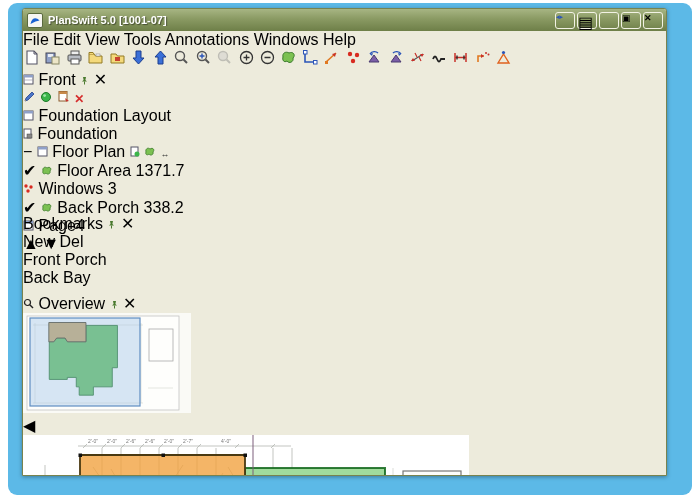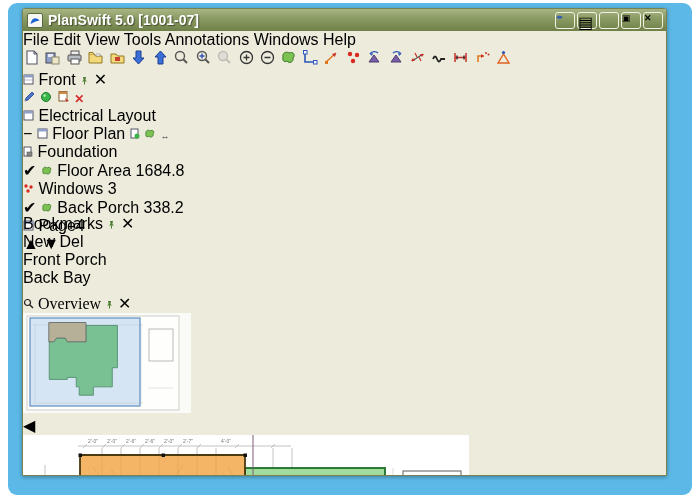--- a/index.html
+++ b/index.html
@@ -4,21 +4,21 @@
 <style>
   html,body{margin:0;padding:0;background:#fff;}
   body{width:700px;height:502px;position:relative;font-family:"Liberation Sans",sans-serif;-webkit-font-smoothing:antialiased;}
   .frame{position:absolute;left:8px;top:3px;width:684px;height:492px;background:#5CB9E7;border-radius:9px;}
   .window{position:absolute;left:22px;top:8px;width:643px;height:466px;background:#EDEBDC;border:1px solid #78834F;border-radius:3px 3px 0 0;box-shadow:0 1px 4px rgba(0,0,0,.35);display:flex;flex-direction:column;overflow:hidden;}
 
   
   .titlebar{height:22px;background:linear-gradient(#A7B583,#8A9A63 45%,#6E7F48);display:flex;align-items:center;padding:0 3px 0 4px;flex:none;}
   .titlebar .logo{width:14px;height:13px;background:#F7F7F2;border:1px solid #5A6A3E;border-radius:2px;position:relative;flex:none;}
   .titlebar .logo svg{position:absolute;left:1px;top:1px;}
-  .title-text{color:#fff;font-size:14px;font-weight:bold;margin-left:5px;text-shadow:1px 1px 1px rgba(0,0,0,.45);flex:1;white-space:nowrap;overflow:hidden;}
+  .title-text{color:#fff;font-size:11px;font-weight:bold;margin-left:5px;text-shadow:1px 1px 1px rgba(0,0,0,.45);flex:1;white-space:nowrap;overflow:hidden;}
   .tb-btn{width:18px;height:15px;margin-left:2px;border:1px solid #F2F2E4;border-radius:3px;background:linear-gradient(#9FAF7C,#77885";no}
   .tb-btn{background:linear-gradient(#A3B280,#76874F);color:#F5F6EA;font-size:8px;line-height:13px;text-align:center;flex:none;cursor:default;}
   .tb-btn.close{background:linear-gradient(#E08256,#C0471F);}
   .tb-btn .minbar{display:inline-block;width:7px;height:2px;background:#F5F6EA;margin-top:8px;}
 
   /* ---------- menu bar ---------- */
   .menubar{height:17px;background:#EFEDDE;border-bottom:1px solid #CFCBB0;display:flex;align-items:center;padding-left:5px;flex:none;}
   .menu-item{font-size:11px;color:#1b1b12;padding:1px 7px;cursor:default;}
 
   /* ---------- toolbar ---------- */
@@ -259,56 +259,56 @@
             </svg>
           <span style="color:#D62E2E;font-weight:bold;font-size:12px;line-height:12px;">✕</span>
         </div>
         <div class="tree">
           <div class="tree-rows">
             <div class="trow">
               <span class="ticon"><svg width="11" height="11" viewBox="0 0 11 11">
                     <rect x="1" y="1" width="9" height="9" fill="#fff" stroke="#556"></rect>
                     <rect x="1" y="1" width="9" height="2.5" fill="#8FA0C8"></rect>
                   </svg></span>
-              <span class="tlabel">Electrical Layout</span>
+              <span class="tlabel">Foundation Layout</span>
+            </div>
+            <div class="trow child">
+              <span class="chk"></span>
+              <span class="ticon"><svg width="10" height="11" viewBox="0 0 10 11">
+                    <rect x="1" y="1" width="7" height="9" fill="#fff" stroke="#556"></rect>
+                    <rect x="4" y="6" width="5" height="4" fill="#888" stroke="#444" stroke-width=".5"></rect>
+                  </svg></span>
+              <span class="tlabel">Foundation</span>
+              <span class="swatch sw-red"></span>
             </div>
             <div class="trow">
               <span class="expander">−</span>
               <span class="ticon"><svg width="11" height="11" viewBox="0 0 11 11">
                     <rect x="1" y="1" width="9" height="9" fill="#fff" stroke="#556"></rect>
                     <rect x="1" y="1" width="9" height="2.5" fill="#8FA0C8"></rect>
                   </svg></span>
               <span class="tlabel">Floor Plan</span>
               <span class="row-extras">
                 <svg width="10" height="11" viewBox="0 0 10 11">
                     <rect x="1" y="1" width="7" height="9" fill="#fff" stroke="#556"></rect>
                     <circle cx="7" cy="8" r="2.5" fill="#3BB54A"></circle>
                   </svg>
                 <svg width="12" height="11" viewBox="0 0 12 11">
                     <path d="M2 6 C1 3 4 1 6 3 C9 1 11 4 9 6 C10 9 6 10 5 8 C3 10 1 8 2 6 Z" fill="#7CC152" stroke="#3A7A2A" stroke-width=".8"></path>
                   </svg>
                 <span style="font-size:9px;color:#333;">↔</span>
               </span>
             </div>
             <div class="trow child">
-              <span class="chk"></span>
-              <span class="ticon"><svg width="10" height="11" viewBox="0 0 10 11">
-                    <rect x="1" y="1" width="7" height="9" fill="#fff" stroke="#556"></rect>
-                    <rect x="4" y="6" width="5" height="4" fill="#888" stroke="#444" stroke-width=".5"></rect>
-                  </svg></span>
-              <span class="tlabel">Foundation</span>
-              <span class="swatch sw-red"></span>
-            </div>
-            <div class="trow child">
               <span class="chk">✔</span>
               <span class="ticon"><svg width="12" height="11" viewBox="0 0 12 11">
                     <path d="M2 6 C1 3 4 1 6 3 C9 1 11 4 9 6 C10 9 6 10 5 8 C3 10 1 8 2 6 Z" fill="#7CC152" stroke="#3A7A2A" stroke-width=".8"></path>
                   </svg></span>
               <span class="tlabel">Floor Area</span>
-              <span class="tvalue">1684.8</span>
+              <span class="tvalue">1371.7</span>
               <span class="swatch sw-green"></span>
             </div>
             <div class="trow child selected">
               <span class="chk"></span>
               <span class="ticon"><svg width="11" height="11" viewBox="0 0 11 11">
                     <circle cx="3" cy="3" r="1.7" fill="#D82A20"></circle>
                     <circle cx="8" cy="4" r="1.7" fill="#D82A20"></circle>
                     <circle cx="5" cy="8" r="1.7" fill="#D82A20"></circle>
                   </svg></span>
               <span class="tlabel">Windows</span>
@@ -362,21 +362,21 @@
           </div>
           <div class="bm-item">
             <span class="bm-icon"><i></i></span>
             <span>Back Bay</span>
           </div>
         </div>
       </div>
 
       <div style="flex:1;"></div>
 
-      <div class="panel" style="height:122px;flex:none;font-family:Liberation Serif, serif;">
+      <div class="panel" style="height:122px;flex:none;">
         <div class="panel-header">
           <svg width="11" height="11" viewBox="0 0 11 11">
               <circle cx="4.5" cy="4.5" r="3" fill="none" stroke="#222" stroke-width="1.2"></circle>
               <line x1="7" y1="7" x2="10" y2="10" stroke="#222" stroke-width="1.4"></line>
             </svg>
           <span class="panel-title">Overview</span>
           <span class="ph-btn"><span class="ph-inner-sq"></span></span>
           <span class="ph-btn"><svg width="9" height="9" viewBox="0 0 9 9">
                 <path d="M3 1 h3 l-.6 3 1.6 1.5 h-5 l1.6 -1.5 z" fill="#4A7A2E"></path>
                 <line x1="4.5" y1="5.5" x2="4.5" y2="8.5" stroke="#4A7A2E"></line>

